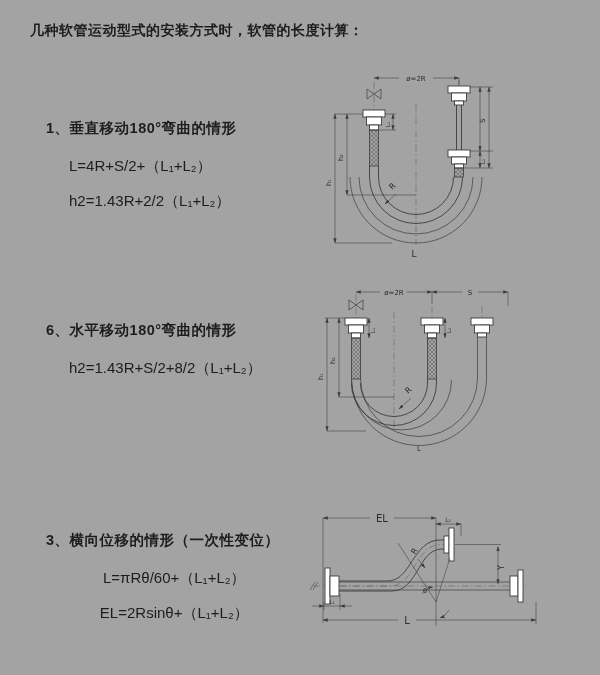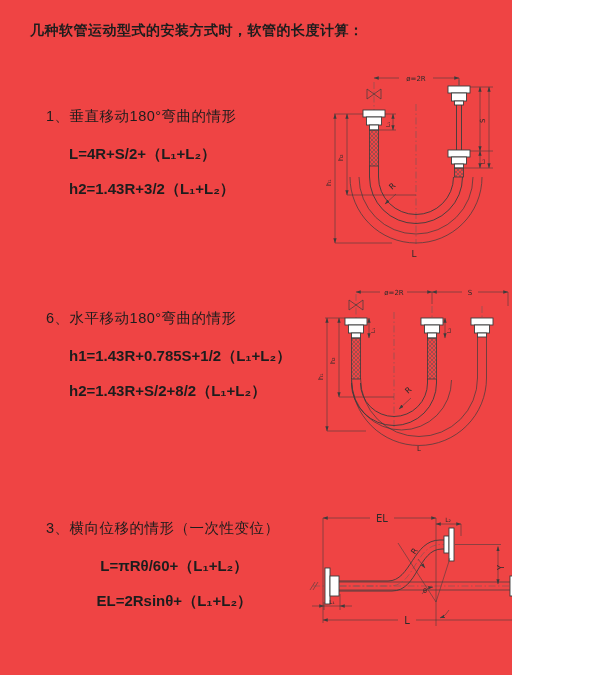--- a/index.html
+++ b/index.html
@@ -1,26 +1,25 @@
 <!DOCTYPE html>
 <html><head>
 <meta charset="utf-8">
 <style>
   html,body{margin:0;padding:0;background:#ffffff;}
   .page{
-    position:relative;width:512px;height:675px;background:#ef4444;overflow:hidden;
+    position:relative;width:600px;height:675px;background:#a3a3a3;overflow:hidden;
     font-family:"Liberation Sans","DejaVu Sans",sans-serif;color:#1d1d1d;
   }
   .doc-title{position:absolute;left:30px;top:22px;font-size:14px;font-weight:600;letter-spacing:.5px;white-space:nowrap;}
   .section{position:absolute;left:46px;}
-  .sec-heading{font-size:14.5px;font-weight:400;margin:4px 0 10px 0;letter-spacing:.5px;white-space:nowrap;}
+  .sec-heading{font-size:14.5px;font-weight:700;margin:16px 0 10px 0;letter-spacing:.5px;white-space:nowrap;}
   .formula{
     font-size:15px;height:35px;line-height:35px;padding-left:23px;white-space:nowrap;
     font-family:"Liberation Sans","DejaVu Sans",sans-serif;
-    font-weight:bold;
   }
   #sec1{top:103px;} #sec2{top:305px;} #sec3{top:515px;text-align:center;}
   .diagram{position:absolute;}
   #d1{left:312px;top:64px;width:278px;height:198px;}
   #d2{left:306px;top:278px;width:288px;height:178px;}
   #d3{left:298px;top:498px;width:300px;height:172px;}
   .dline{stroke:#3c3c3c;stroke-width:.9;fill:none;}
   .dthin{stroke:#3c3c3c;stroke-width:.7;fill:none;}
   .dim{stroke:#3c3c3c;stroke-width:.55;fill:none;}
   .cl{stroke:#5a5a5a;stroke-width:.5;stroke-dasharray:7 2.5 1.5 2.5;fill:none;}
@@ -30,26 +29,25 @@
 </head>
 <body>
 
 <div class="page">
 
   <div class="doc-title">几种软管运动型式的安装方式时，软管的长度计算：</div>
 
   <div class="section" id="sec1">
     <div class="sec-heading">1、垂直移动180°弯曲的情形</div>
     <div class="formula">L=4R+S/2+（L₁+L₂）</div>
-    <div class="formula">h2=1.43R+3/2（L₁+L₂）</div>
+    <div class="formula">h2=1.43R+2/2（L₁+L₂）</div>
   </div>
 
   <div class="section" id="sec2">
     <div class="sec-heading">6、水平移动180°弯曲的情形</div>
-    <div class="formula">h1=1.43R+0.785S+1/2（L₁+L₂）</div>
     <div class="formula">h2=1.43R+S/2+8/2（L₁+L₂）</div>
   </div>
 
   <div class="section" id="sec3">
     <div class="sec-heading">3、横向位移的情形（一次性变位）</div>
     <div class="formula">L=πRθ/60+（L₁+L₂）</div>
     <div class="formula">EL=2Rsinθ+（L₁+L₂）</div>
   </div>
 
   <svg class="diagram" id="d1" viewBox="0 0 278 198">

